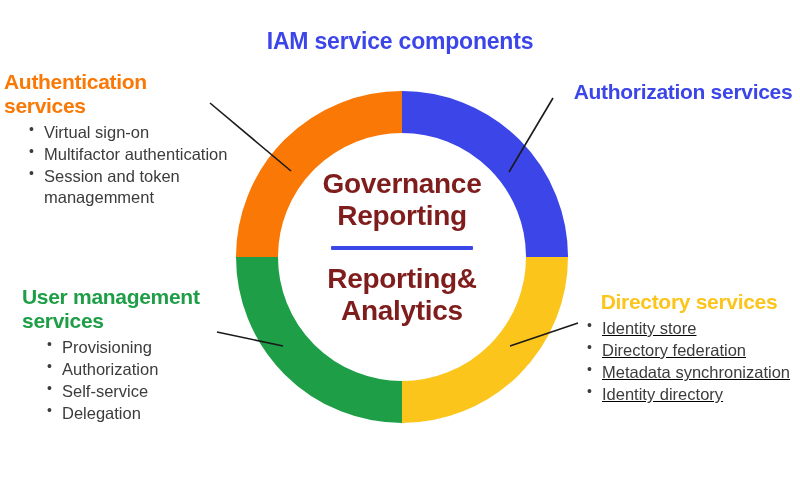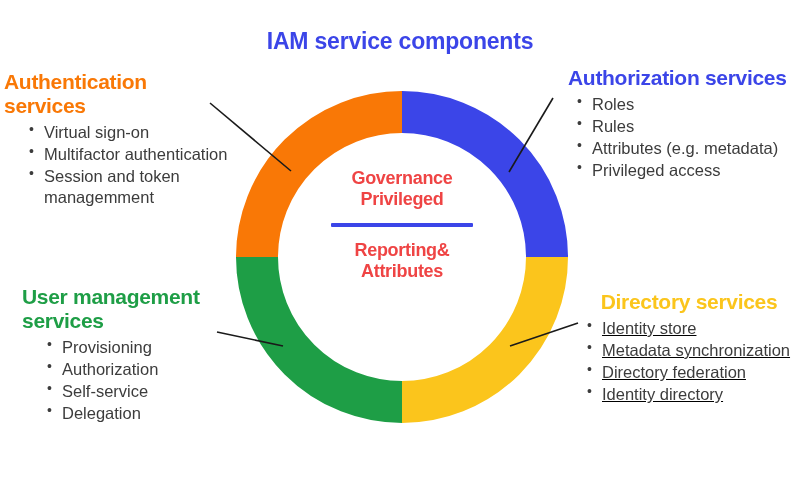--- a/index.html
+++ b/index.html
@@ -51,23 +51,23 @@
   
   #center-block {
     position: absolute;
     left: 292px;
     top: 168px;
     width: 220px;
     text-align: center;
     pointer-events: none;
   }
   .center-line {
-    font-size: 18px;
+    font-size: 28px;
     font-weight: bold;
-    color: #ef4444;
+    color: #7f1d1d;
     line-height: 1.16;
     letter-spacing: -0.3px;
   }
   #center-divider {
     width: 142px;
     height: 4px;
     background: #3B45E8;
     margin: 13px auto 13px auto;
     border-radius: 1px;
   }
@@ -100,21 +100,21 @@
     content: "\2022";
     position: absolute;
     left: 2px;
     top: -1px;
     font-size: 14px;
     color: #3c3c3c;
   }
 
   #callout-auth        { left: 4px;   top: 70px;  width: 225px; }
   #callout-auth .callout-heading       { color: #F97806; }
-  #callout-authz       { left: 568px; top: 66px;  width: 230px; }
+  #callout-authz       { left: 568px; top: 80px;  width: 230px; text-align: center; }
   #callout-authz .callout-heading      { color: #3B45E8; }
   #callout-usermgmt    { left: 22px;   top: 285px; width: 235px; }
   #callout-usermgmt .callout-heading   { color: #1E9E46; }
   #callout-directory   { left: 578px; top: 290px; width: 222px; }
   #callout-directory .callout-heading  { color: #FBC51C; text-align: center; }
 
   #callout-auth .callout-list      { margin-left: 23px; }
   #callout-usermgmt .callout-list  { margin-left: 23px; }
   #callout-authz .callout-list     { margin-left: 7px;  }
   #callout-directory .callout-list { margin-left: 7px; text-decoration: underline;  }
@@ -147,65 +147,59 @@
 
         <path d="M 0 145 A 145 145 0 0 1 -145 0" fill="none" stroke="#1E9E46" stroke-width="42"></path>
 
         <path d="M -145 0 A 145 145 0 0 1 0 -145" fill="none" stroke="#F97806" stroke-width="42"></path>
       </g>
     </svg>
   </div>
 
   <div id="center-block">
     <div class="center-line">Governance</div>
-    <div class="center-line">Privileged</div>
+    <div class="center-line">Reporting</div>
     <div id="center-divider"></div>
     <div class="center-line">Reporting&amp;</div>
-    <div class="center-line">Attributes</div>
+    <div class="center-line">Analytics</div>
   </div>
 
   <svg id="connectors" viewBox="0 0 800 480" xmlns="http://www.w3.org/2000/svg">
     <line x1="210" y1="103" x2="291" y2="171" stroke="#1a1a1a" stroke-width="1.6"></line>
     <line x1="553" y1="98" x2="509" y2="172" stroke="#1a1a1a" stroke-width="1.6"></line>
     <line x1="217" y1="332" x2="283" y2="346" stroke="#1a1a1a" stroke-width="1.6"></line>
     <line x1="578" y1="323" x2="510" y2="346" stroke="#1a1a1a" stroke-width="1.6"></line>
   </svg>
 
   <div class="callout" id="callout-auth">
     <div class="callout-heading">Authentication services</div>
     <ul class="callout-list">
       <li>Virtual sign-on</li>
       <li>Multifactor authentication</li>
       <li>Session and token managemment</li>
     </ul>
   </div>
 
   <div class="callout" id="callout-authz">
     <div class="callout-heading">Authorization services</div>
-    <ul class="callout-list">
-      <li>Roles</li>
-      <li>Rules</li>
-      <li>Attributes (e.g. metadata)</li>
-      <li>Privileged access</li>
-    </ul>
   </div>
 
   <div class="callout" id="callout-usermgmt">
     <div class="callout-heading">User management services</div>
     <ul class="callout-list">
       <li>Provisioning</li>
       <li>Authorization</li>
       <li>Self-service</li>
       <li>Delegation</li>
     </ul>
   </div>
 
   <div class="callout" id="callout-directory">
     <div class="callout-heading">Directory services</div>
     <ul class="callout-list">
       <li>Identity store</li>
+      <li>Directory federation</li>
       <li>Metadata synchronization</li>
-      <li>Directory federation</li>
       <li>Identity directory</li>
     </ul>
   </div>
 
 </div>
 
 </body></html>

